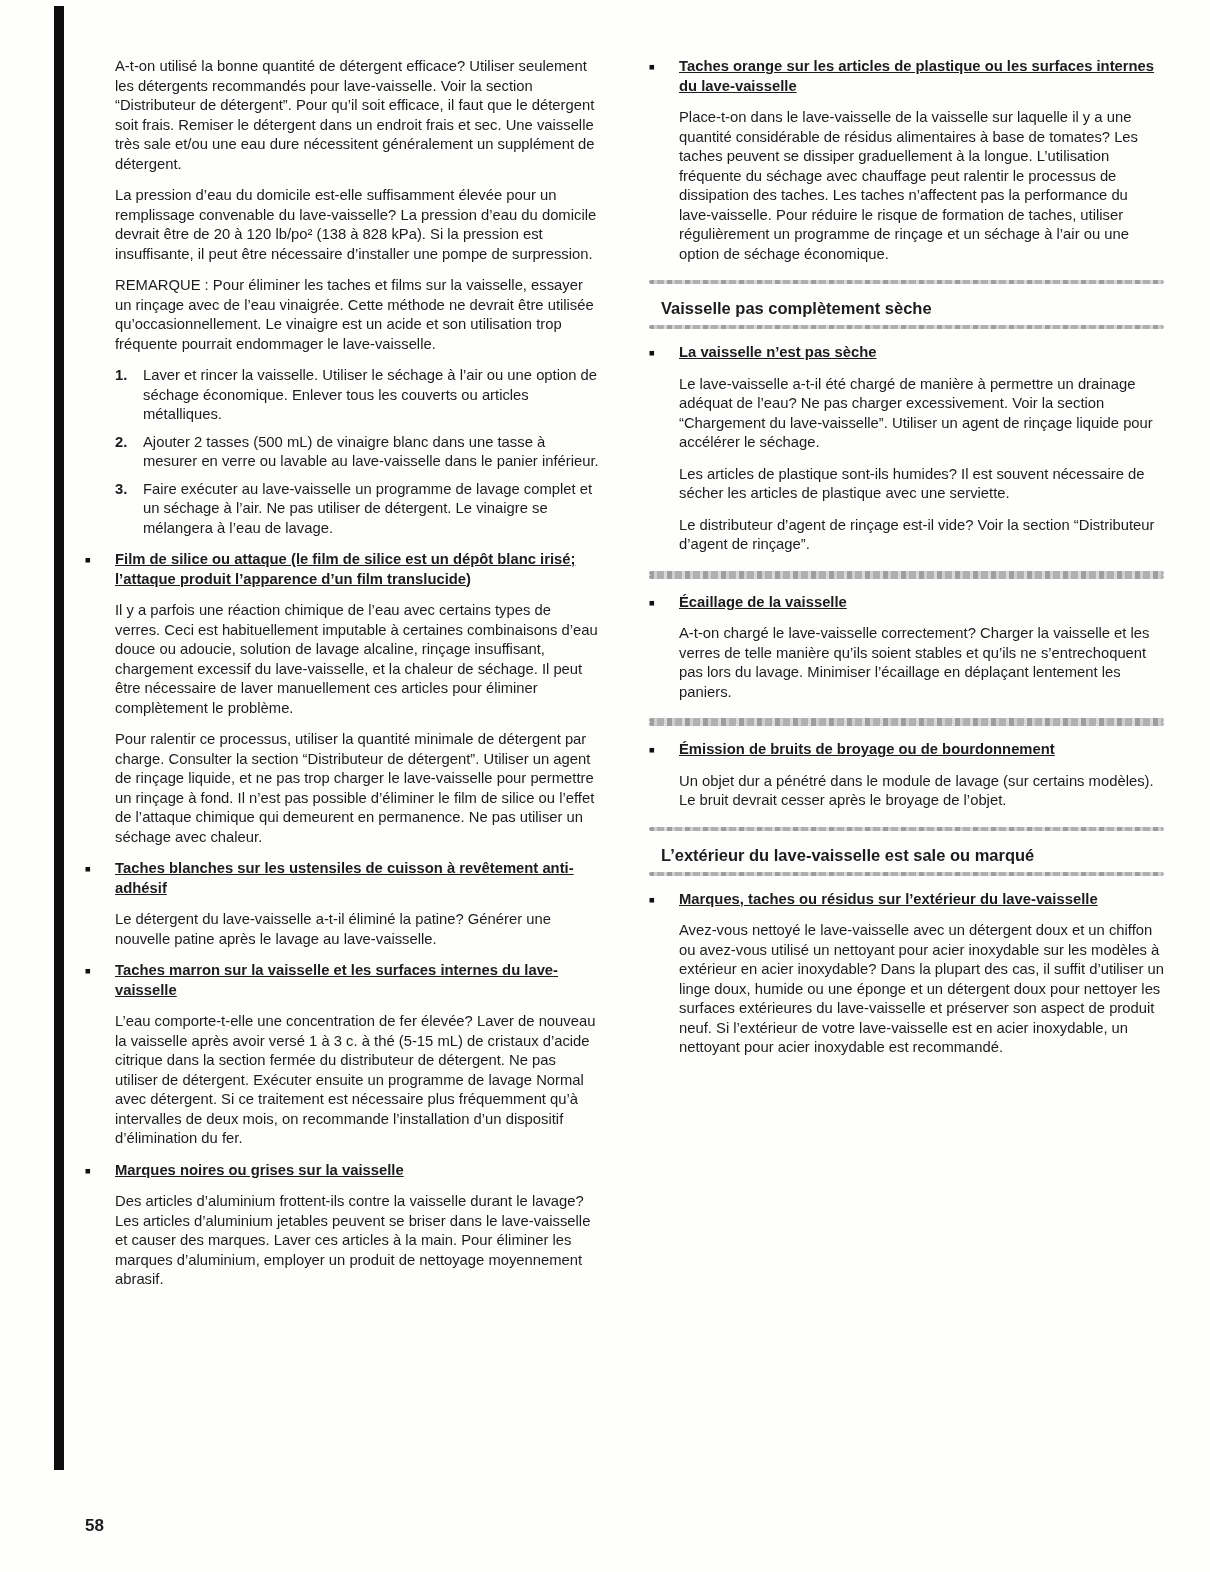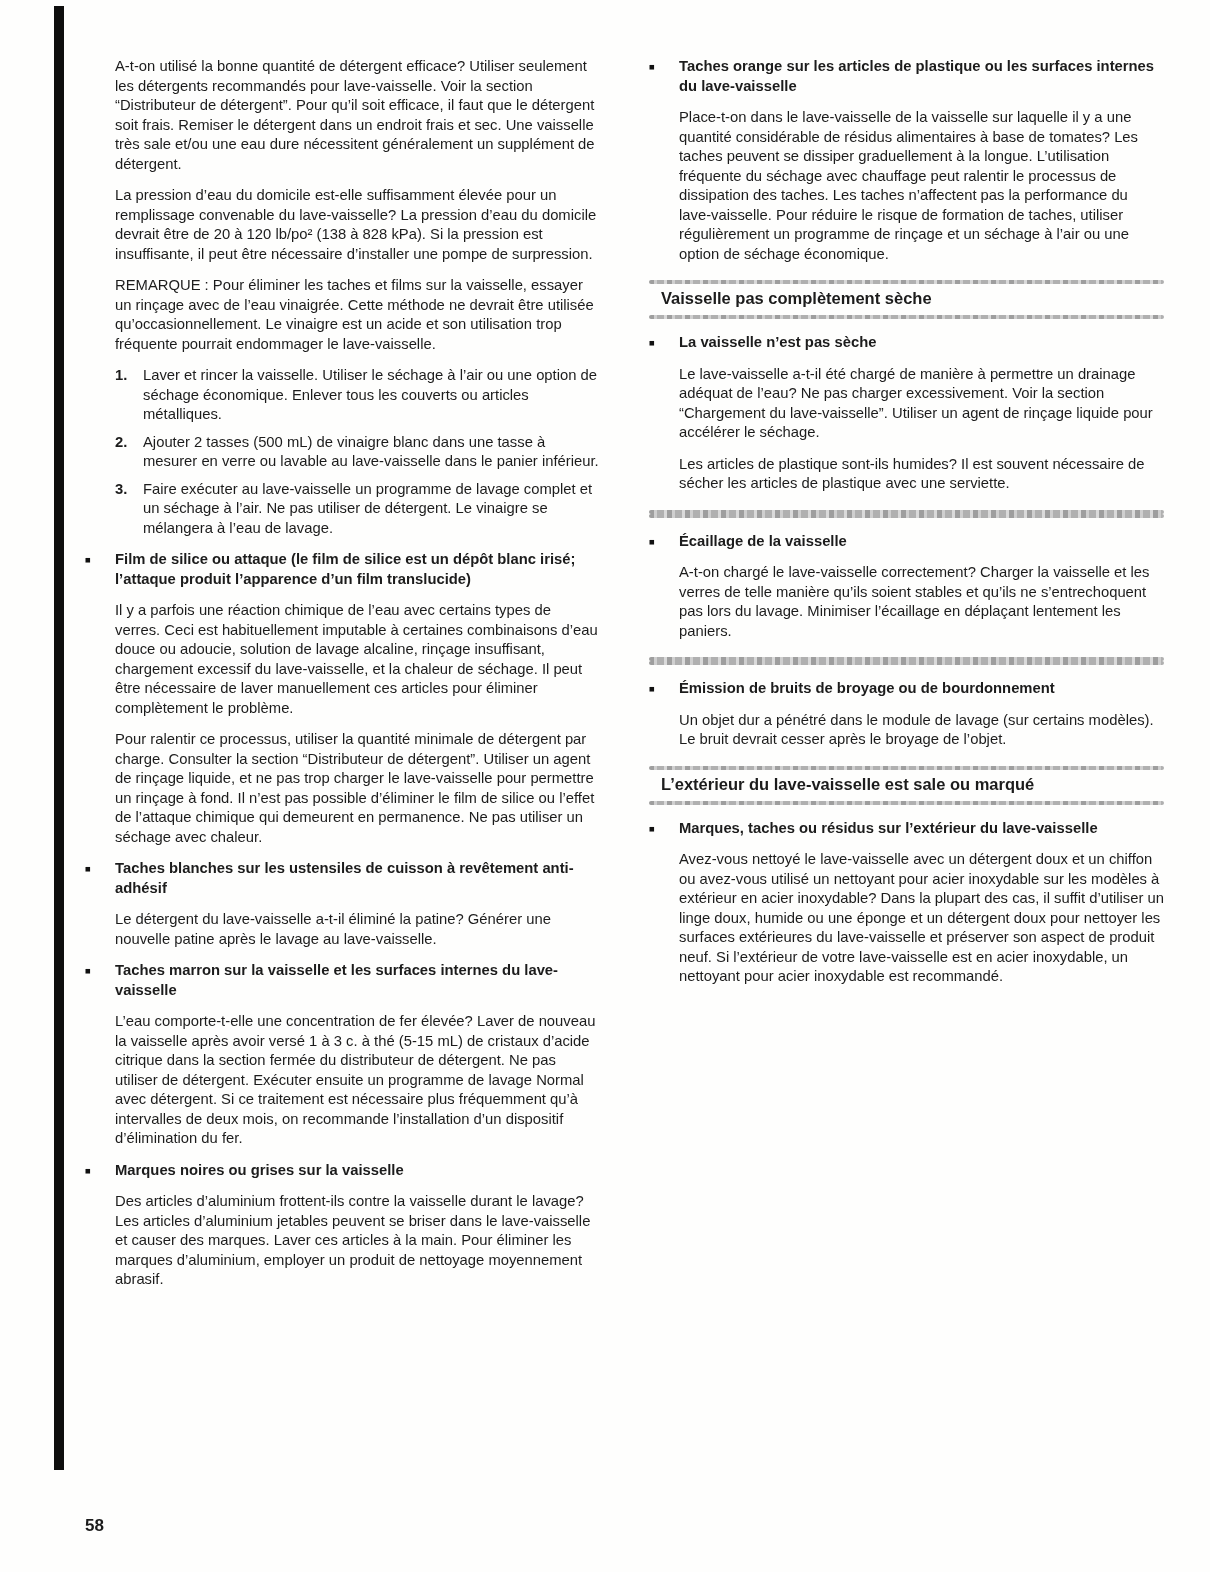--- a/index.html
+++ b/index.html
@@ -40,20 +40,21 @@
     width:30px;
     font-size:9.5px;
     line-height:19.5px;
     color:#111;
   }
   .btext {
     flex:1;
     font-weight:bold;
     font-size:14.8px;
     line-height:19.5px;
+    text-decoration:underline;
   }
   .num-list { margin-left:30px; margin-bottom:12px; }
   .num-item {
     display:flex;
     margin-bottom:8px;
     font-size:14.8px;
     line-height:19.5px;
   }
   .num {
     flex:none;
@@ -65,21 +66,21 @@
   .rule {
     height:4px;
     background:repeating-linear-gradient(90deg,
       #9e9e9e 0 5px, #cfcfcf 5px 8px, #b0b0b0 8px 15px, #dadada 15px 18px);
     border-radius:2px;
   }
   .sec-title {
     font-weight:bold;
     font-size:16.5px;
     line-height:20px;
-    padding:4px 0 7px 12px;
+    padding:14px 0 7px 12px;
   }
   .page-num {
     position:absolute;
     left:85px; top:1516px;
     font-weight:bold;
     font-size:17px;
   }
 </style>
 </head>
 <body>
@@ -160,20 +161,21 @@
 
     <div class="bullet-item">
       <span class="marker">■</span>
       <span class="btext">La vaisselle n’est pas sèche</span>
     </div>
 
     <p class="para">Le lave-vaisselle a-t-il été chargé de manière à permettre un drainage adéquat de l’eau? Ne pas charger excessivement. Voir la section “Chargement du lave-vaisselle”. Utiliser un agent de rinçage liquide pour accélérer le séchage.</p>
 
     <p class="para">Les articles de plastique sont-ils humides? Il est souvent nécessaire de sécher les articles de plastique avec une serviette.</p>
 
+    <p class="para">Le distributeur d’agent de rinçage est-il vide? Voir la section “Distributeur d’agent de rinçage”.</p>
 
 
     <div class="sec">
       <div class="rule"></div>
       <div class="rule"></div>
     </div>
 
     <div class="bullet-item">
       <span class="marker">■</span>
       <span class="btext">Écaillage de la vaisselle</span>

